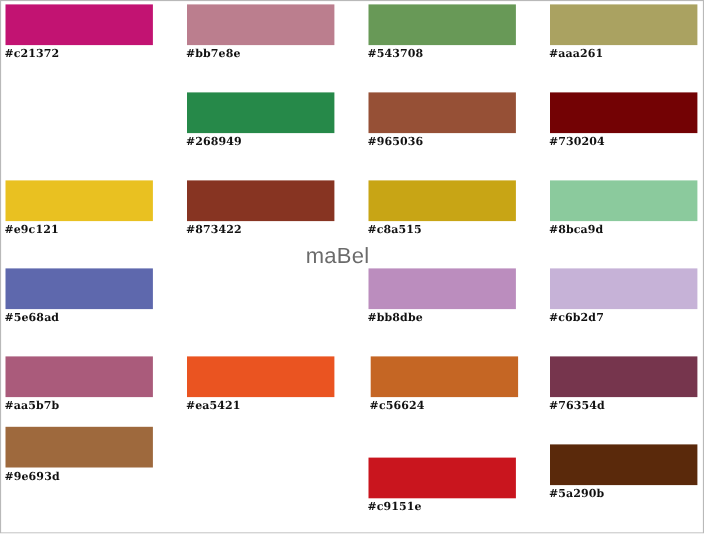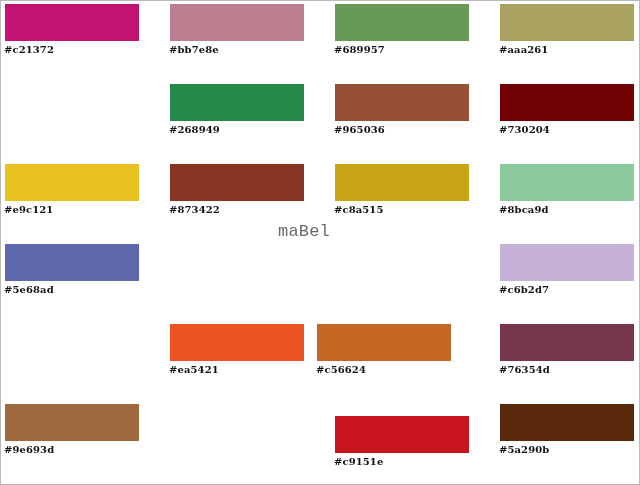--- a/index.html
+++ b/index.html
@@ -49,22 +49,22 @@
     font-weight: bold;
     color: #111111;
     letter-spacing: 0.1px;
     white-space: nowrap;
     line-height: 12px;
   }
   #watermark {
     position: absolute;
     left: 277px;
     top: 221px;
-    font-family: Liberation Mono, monospace;
-    font-size: 17px;
+    font-family: Liberation Sans, sans-serif;
+    font-size: 20px;
     font-weight: normal;
     color: #6b6b6b;
     letter-spacing: 0.2px;
     white-space: nowrap;
     pointer-events: none;
     user-select: none;
   }
 </style>
 </head>
 <body>
@@ -75,21 +75,21 @@
       <div class="swatch-cell" style="left: 0px; top: 0px;">
         <div class="swatch-chip" style="background: rgb(194, 19, 114);"></div>
         <div class="swatch-label" style="color: rgb(17, 17, 17);">#c21372</div>
       </div>
       <div class="swatch-cell" style="left: 165px; top: 0px;">
         <div class="swatch-chip" style="background: rgb(187, 126, 142);"></div>
         <div class="swatch-label" style="color: rgb(17, 17, 17);">#bb7e8e</div>
       </div>
       <div class="swatch-cell" style="left: 330px; top: 0px;">
         <div class="swatch-chip" style="background: rgb(104, 153, 87);"></div>
-        <div class="swatch-label" style="color: rgb(17, 17, 17);">#689957</div>
+        <div class="swatch-label" style="color: rgb(17, 17, 17);">#543708</div>
       </div>
       <div class="swatch-cell" style="left: 495px; top: 0px;">
         <div class="swatch-chip" style="background: rgb(170, 162, 97);"></div>
         <div class="swatch-label" style="color: rgb(17, 17, 17);">#aaa261</div>
       </div>
       <div class="swatch-cell" style="left: 165px; top: 80px;">
         <div class="swatch-chip" style="background: rgb(38, 137, 73);"></div>
         <div class="swatch-label" style="color: rgb(17, 17, 17);">#268949</div>
       </div>
       <div class="swatch-cell" style="left: 330px; top: 80px;">
@@ -113,37 +113,45 @@
         <div class="swatch-label" style="color: rgb(17, 17, 17);">#c8a515</div>
       </div>
       <div class="swatch-cell" style="left: 495px; top: 160px;">
         <div class="swatch-chip" style="background: rgb(139, 202, 157);"></div>
         <div class="swatch-label" style="color: rgb(17, 17, 17);">#8bca9d</div>
       </div>
       <div class="swatch-cell" style="left: 0px; top: 240px;">
         <div class="swatch-chip" style="background: rgb(94, 104, 173);"></div>
         <div class="swatch-label" style="color: rgb(17, 17, 17);">#5e68ad</div>
       </div>
+      <div class="swatch-cell" style="left: 330px; top: 240px;">
+        <div class="swatch-chip" style="background: rgb(187, 141, 190);"></div>
+        <div class="swatch-label" style="color: rgb(17, 17, 17);">#bb8dbe</div>
+      </div>
       <div class="swatch-cell" style="left: 495px; top: 240px;">
         <div class="swatch-chip" style="background: rgb(198, 178, 215);"></div>
         <div class="swatch-label" style="color: rgb(17, 17, 17);">#c6b2d7</div>
+      </div>
+      <div class="swatch-cell" style="left: 0px; top: 320px;">
+        <div class="swatch-chip" style="background: rgb(170, 91, 123);"></div>
+        <div class="swatch-label" style="color: rgb(17, 17, 17);">#aa5b7b</div>
       </div>
       <div class="swatch-cell" style="left: 165px; top: 320px;">
         <div class="swatch-chip" style="background: rgb(234, 84, 33);"></div>
         <div class="swatch-label" style="color: rgb(17, 17, 17);">#ea5421</div>
       </div>
-      <div class="swatch-cell" style="left: 312px; top: 320px;">
+      <div class="swatch-cell" style="left: 332px; top: 320px;">
         <div class="swatch-chip" style="background: rgb(197, 102, 36);"></div>
         <div class="swatch-label" style="color: rgb(17, 17, 17);">#c56624</div>
       </div>
       <div class="swatch-cell" style="left: 495px; top: 320px;">
         <div class="swatch-chip" style="background: rgb(118, 53, 77);"></div>
         <div class="swatch-label" style="color: rgb(17, 17, 17);">#76354d</div>
       </div>
-      <div class="swatch-cell" style="left: 0px; top: 400px;">
+      <div class="swatch-cell" style="left: 0px; top: 384px;">
         <div class="swatch-chip" style="background: rgb(158, 105, 61);"></div>
         <div class="swatch-label" style="color: rgb(17, 17, 17);">#9e693d</div>
       </div>
       <div class="swatch-cell" style="left: 330px; top: 412px;">
         <div class="swatch-chip" style="background: rgb(201, 21, 30);"></div>
         <div class="swatch-label" style="color: rgb(17, 17, 17);">#c9151e</div>
       </div>
       <div class="swatch-cell" style="left: 495px; top: 400px;">
         <div class="swatch-chip" style="background: rgb(90, 41, 11);"></div>
         <div class="swatch-label" style="color: rgb(17, 17, 17);">#5a290b</div>

